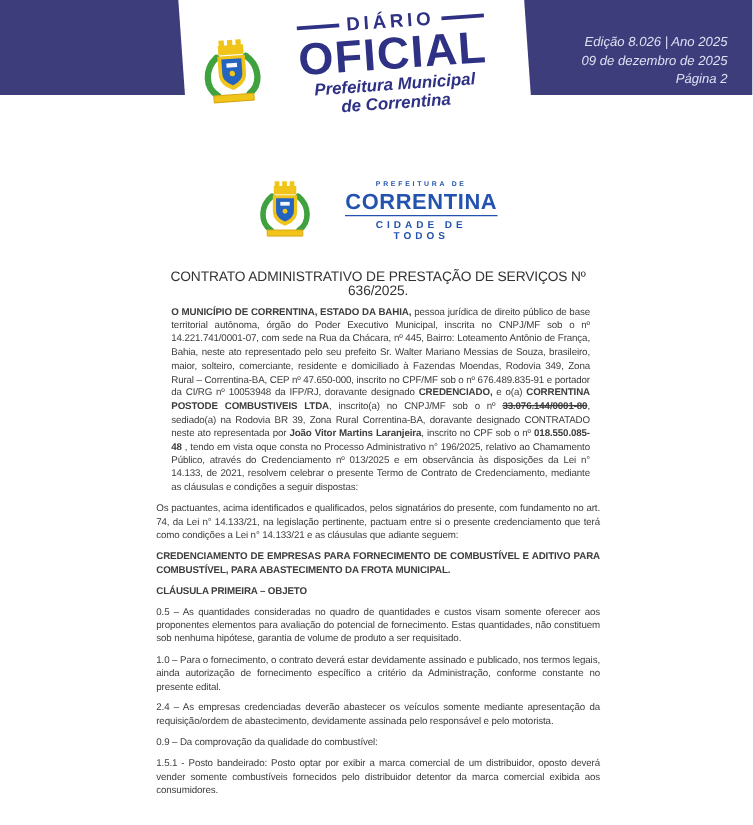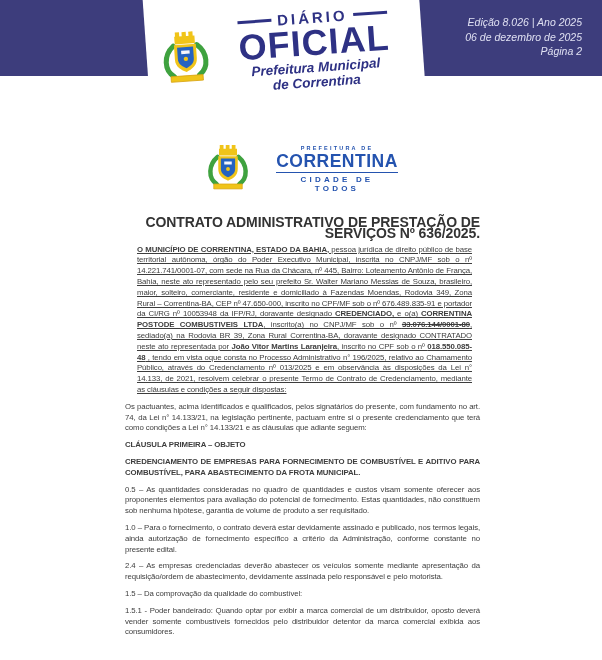--- a/index.html
+++ b/index.html
@@ -29,21 +29,21 @@
   }
   .masthead-kicker .rule { height: 3px; background: #2e3184; flex: 0 0 34px; }
   .masthead-title {
     font-size: 36px; font-weight: bold; letter-spacing: 1px;
     line-height: 34px; color: #2e3184;
   }
   .masthead-sub { font-style: italic; font-weight: bold; font-size: 13.5px; line-height: 15px; color: #2e3184; }
   .masthead-sub2 { font-style: italic; font-weight: bold; font-size: 13.5px; line-height: 15px; color: #2e3184; }
 
   .edition {
-    position: absolute; top: 15px; right: 20px;
+    position: absolute; top: 27px; right: 20px;
     text-align: right; font-style: italic;
     font-size: 10.5px; line-height: 14.5px;
     color: #dfe0f2; z-index: 3;
   }
 
   
   .muni-logo {
     margin: 66px auto 0 auto;
     display: flex; align-items: center; justify-content: center; gap: 24px;
     width: 190px;
@@ -57,24 +57,24 @@
 
   
   .doc {
     margin: 0 122px 0 125px;
     color: #3d3d3d;
     font-size: 7.8px; line-height: 10.8px;
     letter-spacing: -0.1px;
   }
   .doc-title {
     margin-top: 21px;
-    text-align: right; font-weight: bold; font-size: 14px; color: #333;
+    text-align: center; font-weight: normal; font-size: 11px; color: #333;
   }
   p.block { text-align: justify; margin-top: 6px; }
-  .preamble { margin: 27px 8px 0 12px; text-decoration: underline; }
+  .preamble { margin: 27px 8px 0 12px; }
   .pactuantes { margin-top: 11px; }
   .clause-heading { margin-top: 17px; font-weight: bold; text-align: left; }
   .clause-object { margin-top: 4px; font-weight: bold; text-align: justify; }
   .item { margin-top: 5.5px; }
   .b { font-weight: bold; }
   .strike { text-decoration: line-through; }
 </style>
 </head>
 <body>
 
@@ -99,21 +99,21 @@
         <span>DIÁRIO</span>
         <span class="rule"></span>
       </div>
       <div class="masthead-title">OFICIAL</div>
       <div class="masthead-sub">Prefeitura Municipal</div>
       <div class="masthead-sub2">de Correntina</div>
     </div>
   </div>
   <div class="edition">
     <div>Edição 8.026 | Ano 2025</div>
-    <div>06 de dezembro de 2025</div>
+    <div>09 de dezembro de 2025</div>
     <div>Página 2</div>
   </div>
 </div>
 
 <div class="muni-logo">
   <svg class="crest" viewBox="0 0 64 64">
     <path d="M18,16 C6,26 5,44 17,52" stroke="#3fa23f" stroke-width="6" fill="none" stroke-linecap="round"></path>
     <path d="M46,16 C58,26 59,44 47,52" stroke="#3fa23f" stroke-width="6" fill="none" stroke-linecap="round"></path>
     <rect x="21" y="0" width="5" height="6" fill="#f0c419"></rect>
     <rect x="29" y="0" width="5" height="6" fill="#f0c419"></rect>
@@ -133,21 +133,21 @@
   </div>
 </div>
 
 <div class="doc">
   <div class="doc-title">CONTRATO ADMINISTRATIVO DE PRESTAÇÃO DE SERVIÇOS Nº 636/2025.</div>
 
   <p class="block preamble"><span class="b">O MUNICÍPIO DE CORRENTINA, ESTADO DA BAHIA,</span><span> pessoa jurídica de direito público de base territorial autônoma, órgão do Poder Executivo Municipal, inscrita no CNPJ/MF sob o nº 14.221.741/0001-07, com sede na Rua da Chácara, nº 445, Bairro: Loteamento Antônio de França, Bahia, neste ato representado pelo seu prefeito Sr. Walter Mariano Messias de Souza, brasileiro, maior, solteiro, comerciante, residente e domiciliado à Fazendas Moendas, Rodovia 349, Zona Rural – Correntina-BA, CEP nº 47.650-000, inscrito no CPF/MF sob o nº 676.489.835-91 e portador da CI/RG nº 10053948 da IFP/RJ, doravante designado </span><span class="b">CREDENCIADO,</span><span> e o(a) </span><span class="b">CORRENTINA POSTODE COMBUSTIVEIS LTDA</span><span>, inscrito(a) no CNPJ/MF sob o nº </span><span class="b strike">33.076.144/0001-80</span><span>, sediado(a) na Rodovia BR 39, Zona Rural Correntina-BA, doravante designado CONTRATADO neste ato representada por </span><span class="b">João Vitor Martins Laranjeira</span><span>, inscrito no CPF sob o nº </span><span class="b">018.550.085-48</span><span> , tendo em vista oque consta no Processo Administrativo n° 196/2025, relativo ao Chamamento Público, através do Credenciamento nº 013/2025 e em observância às disposições da Lei n° 14.133, de 2021, resolvem celebrar o presente Termo de Contrato de Credenciamento, mediante as cláusulas e condições a seguir dispostas:</span></p>
 
   <p class="block pactuantes">Os pactuantes, acima identificados e qualificados, pelos signatários do presente, com fundamento no art. 74, da Lei n° 14.133/21, na legislação pertinente, pactuam entre si o presente credenciamento que terá como condições a Lei n° 14.133/21 e as cláusulas que adiante seguem:</p>
 
+  <p class="block clause-object">CREDENCIAMENTO DE EMPRESAS PARA FORNECIMENTO DE COMBUSTÍVEL E ADITIVO PARA COMBUSTÍVEL, PARA ABASTECIMENTO DA FROTA MUNICIPAL.</p>
   <p class="block clause-heading">CLÁUSULA PRIMEIRA – OBJETO</p>
-  <p class="block clause-object">CREDENCIAMENTO DE EMPRESAS PARA FORNECIMENTO DE COMBUSTÍVEL E ADITIVO PARA COMBUSTÍVEL, PARA ABASTECIMENTO DA FROTA MUNICIPAL.</p>
 
   <p class="block item">0.5  – As quantidades consideradas no quadro de quantidades e custos visam somente oferecer aos proponentes elementos para avaliação do potencial de fornecimento. Estas quantidades, não constituem sob nenhuma hipótese, garantia de volume de produto a ser requisitado.</p>
   <p class="block item">1.0 – Para o fornecimento, o contrato deverá estar devidamente assinado e publicado,  nos termos legais, ainda autorização de fornecimento específico a critério da Administração, conforme constante no presente edital.</p>
   <p class="block item">2.4  – As empresas credenciadas deverão abastecer os veículos somente mediante apresentação da requisição/ordem de abastecimento, devidamente assinada pelo responsável e pelo motorista.</p>
-  <p class="block item">1.5 – Da comprovação da qualidade do combustível:</p>
-  <p class="block item">1.5.1 - Poder bandeirado: Quando optar por exibir a marca comercial de um distribuidor, oposto deverá vender somente combustíveis fornecidos pelo distribuidor detentor da marca comercial exibida aos consumidores.</p>
+  <p class="block item">0.9 – Da comprovação da qualidade do combustível:</p>
+  <p class="block item">1.5.1 - Posto bandeirado: Posto optar por exibir a marca comercial de um distribuidor, oposto deverá vender somente combustíveis fornecidos pelo distribuidor detentor da marca comercial exibida aos consumidores.</p>
 </div>
 
 </body></html>

